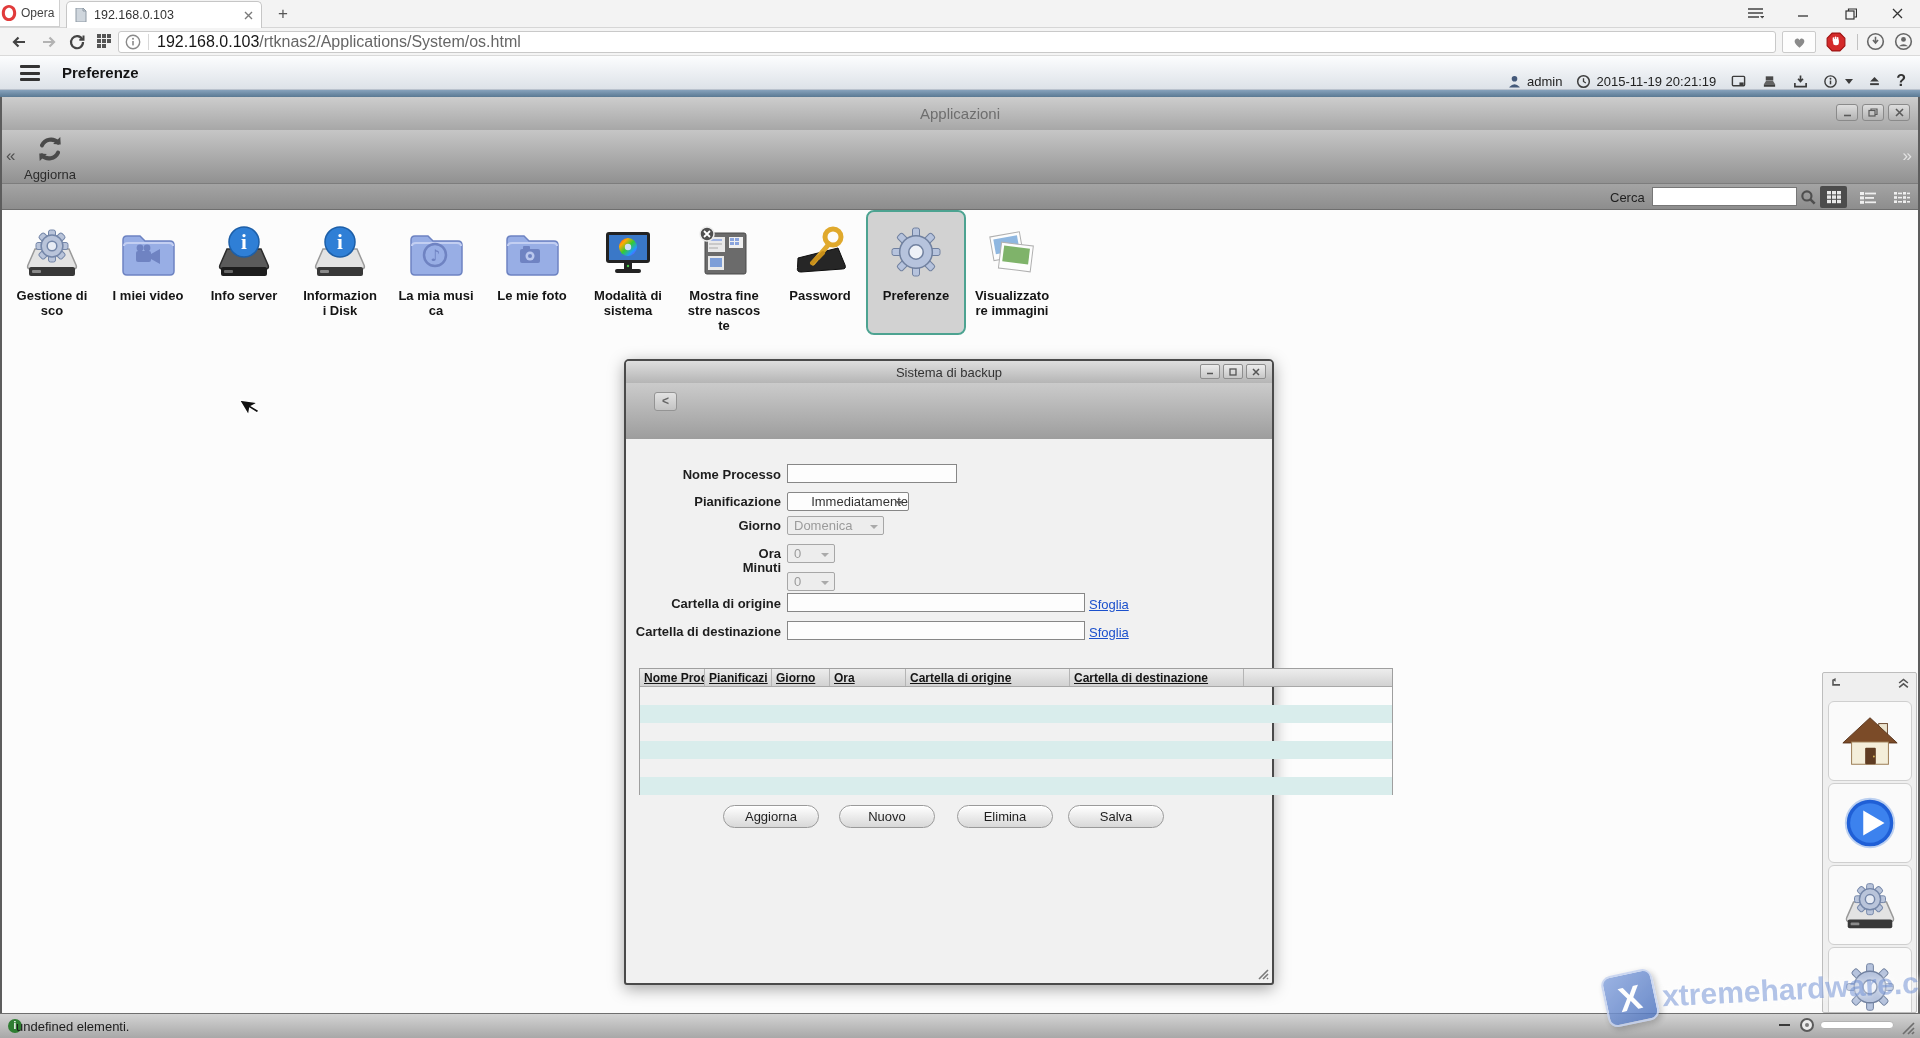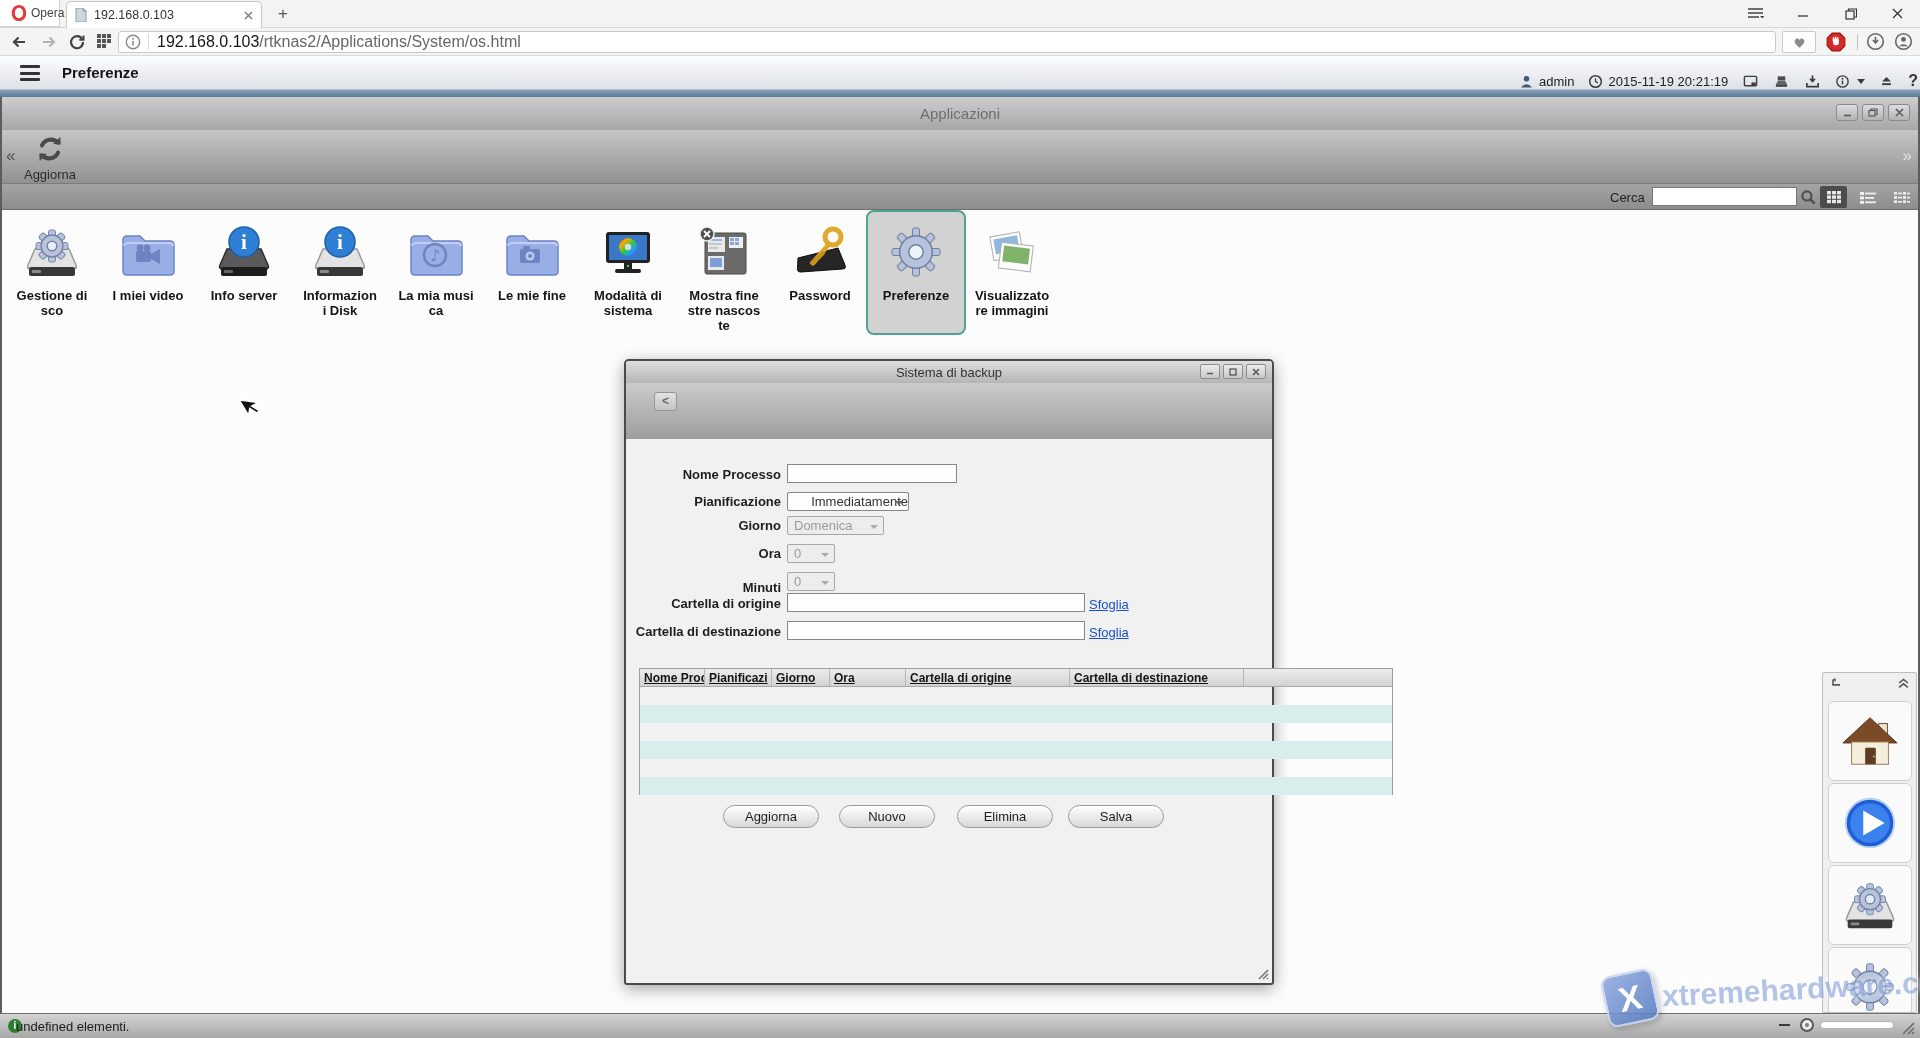--- a/index.html
+++ b/index.html
@@ -3,21 +3,21 @@
 <meta charset="utf-8">
 <style>
   * { margin:0; padding:0; box-sizing:border-box; }
   html,body { width:1920px; height:1038px; overflow:hidden;
     font-family:"Liberation Sans","DejaVu Sans",sans-serif; background:#fff; }
   .abs { position:absolute; }
   svg { display:block; }
 
   
   #tabbar { position:absolute; left:0; top:0; width:1920px; height:28px; background:#f3f3f3; border-bottom:1px solid #d6d6d6; }
-  .opera-btn { position:absolute; left:0; top:0; width:60px; height:27px; background:#fff; border:1px solid #cfcfcf; border-top:none; border-left:none; display:flex; align-items:center; gap:3px; padding-left:10px; }
+  .opera-btn { position:absolute; left:0; top:0; width:60px; height:27px; background:#fff; border:1px solid #cfcfcf; border-top:none; border-left:none; display:flex; align-items:center; gap:3px; padding-left:0; }
   .opera-label { font-size:12px; color:#444; }
   .tab { position:absolute; left:66px; top:1px; width:196px; height:27px; background:#fff; border:1px solid #c6c6c6; border-bottom:none; border-radius:5px 5px 0 0; display:flex; align-items:center; padding:0 8px; }
   .tab-title { font-size:12.5px; color:#333; flex:1; margin-left:7px; white-space:nowrap; overflow:hidden; }
   .newtab { position:absolute; left:272px; top:3px; width:22px; height:22px; font-size:17px; color:#555; text-align:center; line-height:22px; }
   .winctl { position:absolute; top:0; width:34px; height:27px; display:flex; align-items:center; justify-content:center; }
 
   
   #addressbar { position:absolute; left:0; top:28px; width:1920px; height:28px; background:#f4f4f4; border-bottom:1px solid #dadada; }
   .nav-ic { position:absolute; top:5px; width:18px; height:18px; }
   .urlfield { position:absolute; left:118px; top:3px; width:1658px; height:22px; background:#fff; border:1px solid #c9c9c9; border-radius:3px; display:flex; align-items:center; }
@@ -26,21 +26,21 @@
   .url-text { font-size:16px; white-space:nowrap; }
   .url-domain { color:#161616; }
   .url-path { color:#666; }
   .bm-box { position:absolute; left:1782px; top:3px; width:34px; height:22px; border:1px solid #cbcbcb; border-radius:2px; background:#fdfdfd; display:flex; align-items:center; justify-content:center; }
 
   
   #apptoolbar { position:absolute; left:0; top:56px; width:1920px; height:34px; background:linear-gradient(#fcfdfe,#dde2e8); border-bottom:1px solid #bac2cd; }
   .hamburger { position:absolute; left:20px; top:9px; width:20px; height:16px; display:flex; flex-direction:column; justify-content:space-between; }
   .hamburger div { height:3px; background:#333; border-radius:1px; }
   .app-title { position:absolute; left:62px; top:8px; font-size:15px; font-weight:bold; color:#151515; }
-  .tb-right { position:absolute; right:0; top:8px; height:34px; display:flex; align-items:center; gap:14px; padding-right:2px; }
+  .tb-right { position:absolute; right:0; top:8px; height:34px; display:flex; align-items:center; gap:14px; padding-right:14px; }
   .tb-item { display:flex; align-items:center; gap:5px; font-size:13px; color:#222; }
   #blueband { position:absolute; left:0; top:90px; width:1920px; height:7px; background:linear-gradient(#87a2bc,#5a7archive#93); background:linear-gradient(#87a2bc,#5a7993); }
 
   
   #appswin { position:absolute; left:0; top:97px; width:1920px; height:916px; border-left:2px solid #5d5d5d; border-right:2px solid #5d5d5d; background:#fbfbfb; }
   .win-titlebar { position:relative; height:33px; background:linear-gradient(#cdcdcd,#a7a7a7); }
   .win-title { position:absolute; left:0; right:0; top:8px; text-align:center; font-size:15px; color:#6e6e6e; }
   .win-btns { position:absolute; right:8px; top:7px; display:flex; gap:4px; }
   .wbtn { width:22px; height:17px; border:1px solid #8a8a8a; border-radius:3px; background:linear-gradient(#dedede,#b2b2b2); display:flex; align-items:center; justify-content:center; color:#5a5a5a; font-size:10px; }
   .win-toolbar { position:relative; height:53px; background:linear-gradient(#c6c6c6,#919191); }
@@ -455,21 +455,21 @@
           <div>
             <svg width="64" height="64" viewBox="0 0 64 64">
               <path d="M7 20q0-4 4-4h13l5 5h25q4 0 4 4v26q0 4-4 4H11q-4 0-4-4z" fill="#98aee5" stroke="#6d83c2" stroke-width="1.5"></path>
               <path d="M8 26q0-3 4-3h41q4 0 4 3" fill="none" stroke="#c3cff2" stroke-width="2"></path>
               <rect x="20" y="29" width="20" height="14" rx="2" fill="#6f83c2"></rect>
               <rect x="23" y="26" width="7" height="4" rx="1" fill="#6f83c2"></rect>
               <circle cx="30" cy="36" r="4.5" fill="#bac7ee"></circle>
               <circle cx="30" cy="36" r="2" fill="#6f83c2"></circle>
             </svg>
           </div>
-          <div class="applabel">Le mie fine</div>
+          <div class="applabel">Le mie foto</div>
         </div>
         <div class="appcell">
           <div>
             <svg width="64" height="64" viewBox="0 0 64 64">
               <defs>
                 <linearGradient id="rbw" x1="0" y1="0" x2="1" y2="1">
                   <stop offset="0" stop-color="#e33"></stop>
                   <stop offset=".25" stop-color="#fa0"></stop>
                   <stop offset=".5" stop-color="#3c3"></stop>
                   <stop offset=".75" stop-color="#29f"></stop>
@@ -598,21 +598,21 @@
       <span>Domenica</span>
       <span class="caret"></span>
     </div>
 
   <div class="frow-label" style="top:185px;">Ora</div>
   <div class="dsel disabled" style="top:183px; width:48px;">
       <span>0</span>
       <span class="caret"></span>
     </div>
 
-  <div class="frow-label" style="top:219px;padding-left:40px;">Minuti</div>
+  <div class="frow-label" style="top:199px;padding-left:40px;">Minuti</div>
   <div class="dsel disabled" style="top:211px; width:48px;">
       <span>0</span>
       <span class="caret"></span>
     </div>
 
   <div class="frow-label" style="top:235px;">Cartella di origine</div>
   <input class="tinput" style="top: 232px; width: 298px;" value="">
   <a class="browse" style="top:236px;">Sfoglia</a>
 
   <div class="frow-label" style="top:263px;">Cartella di destinazione</div>

